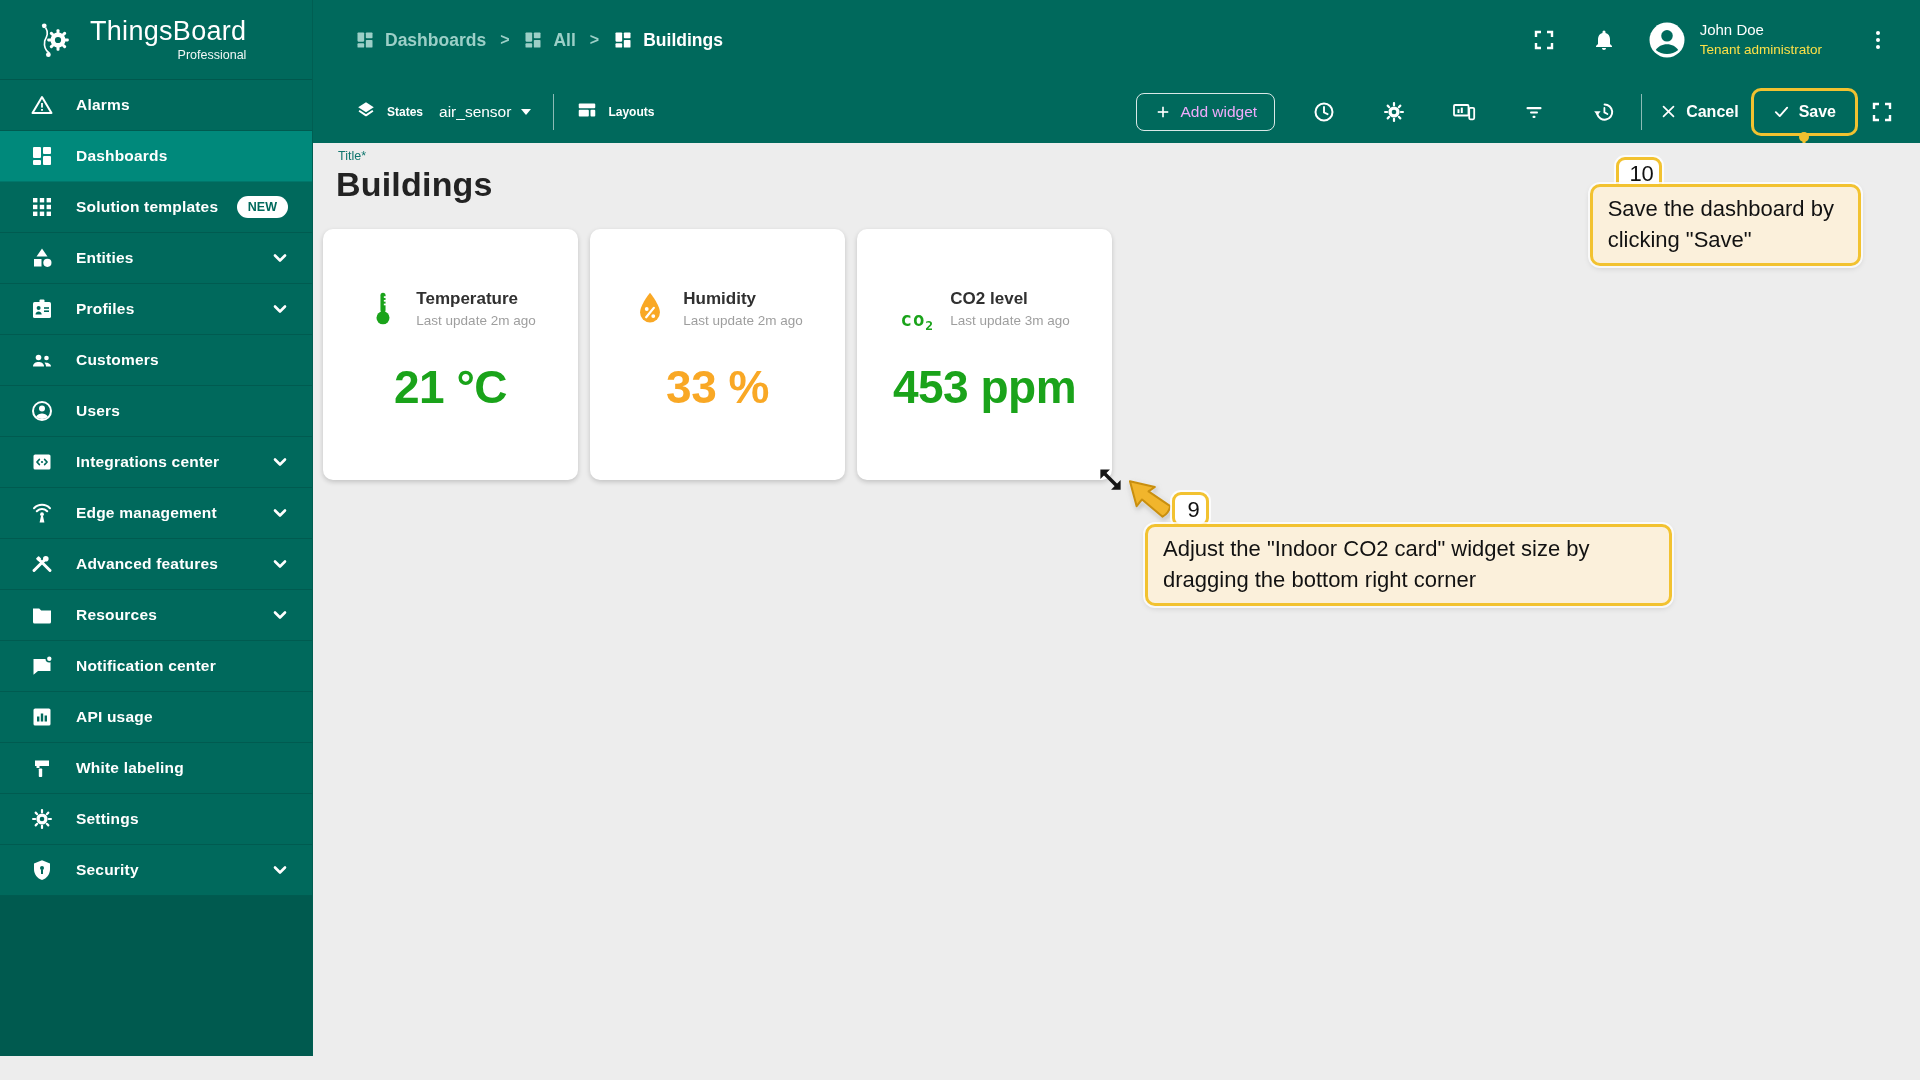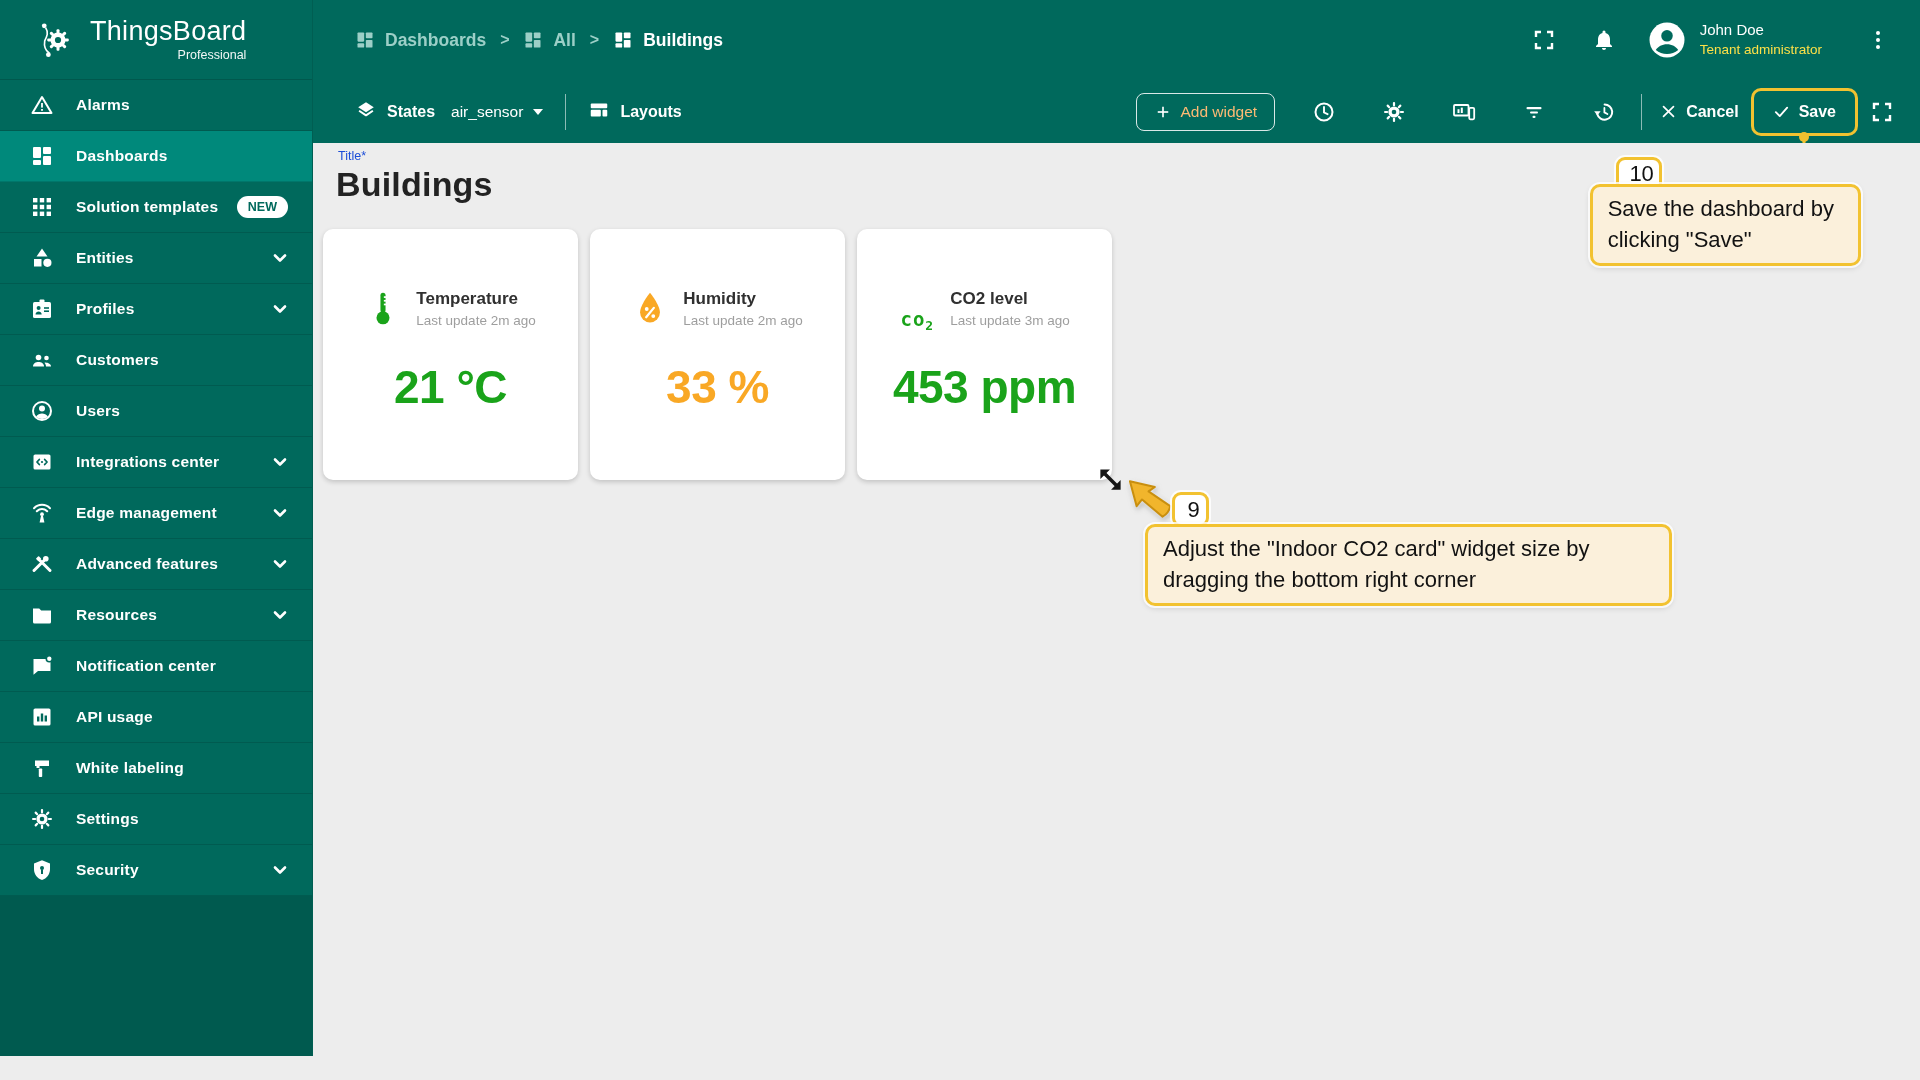--- a/index.html
+++ b/index.html
@@ -41,41 +41,41 @@
   .hdr-gap { width:20px; }
   .avatar { width:42px; height:42px; margin:0 12px 0 22px; }
   .user-block { line-height:1.25; margin-right:36px; }
   .user-name { color:#fff; font-size:15px; }
   .user-role { color:#fde047; font-size:13.5px; margin-top:2px; }
 
   
   .toolbar { height:63px; background:#00695C; display:flex; align-items:center; padding:0 18px 0 42px; }
   .tb-left { display:flex; align-items:center; }
   .tb-states-icon svg, .tb-layouts-icon svg { width:22px; height:22px; }
-  .tb-label { color:#fff; font-size:16px; font-weight:700; margin-left:10px; }
+  .tb-label { color:#fff; font-size:12px; font-weight:700; margin-left:10px; }
   .tb-state-value { color:#fff; font-size:15.5px; font-weight:400; margin-left:16px; cursor:pointer; display:flex; align-items:center; }
   .caret-down { width:0; height:0; border-left:5.5px solid transparent; border-right:5.5px solid transparent; border-top:6px solid #fff; margin-left:10px; }
   .tb-divider { width:1px; height:36px; background:rgba(255,255,255,0.55); margin:0 22px; }
   .tb-right { margin-left:auto; display:flex; align-items:center; }
-  .add-widget-btn { display:flex; align-items:center; gap:8px; border:1px solid rgba(255,255,255,0.85); border-radius:8px; color:#fdba74; font-size:15.5px; font-weight:500; padding:9px 17px; cursor:pointer; background:transparent; }
+  .add-widget-btn { display:flex; align-items:center; gap:8px; border:1px solid rgba(255,255,255,0.85); border-radius:8px; color:#f0abfc; font-size:15.5px; font-weight:500; padding:9px 17px; cursor:pointer; background:transparent; }
   .add-widget-btn svg { width:18px; height:18px; }
   .tb-iconbar { display:flex; align-items:center; margin-left:14px; }
   .tb-iconbar .icon-btn { margin:0 15px; }
   .tb-divider2 { width:1px; height:36px; background:rgba(255,255,255,0.55); margin:0 6px 0 2px; }
   .text-btn { display:flex; align-items:center; gap:9px; color:#fff; font-size:16px; font-weight:700; padding:8px 12px; cursor:pointer; }
   .text-btn svg { width:17px; height:17px; }
   .save-wrap { position:relative; margin-left:10px; }
   .save-highlight { position:absolute; left:-10px; right:-10px; top:-7px; bottom:-7px; border:3px solid #F2C230; border-radius:10px; pointer-events:none; }
   .save-dot { position:absolute; left:50%; transform:translateX(-50%); top:calc(100% + 3px); width:10px; height:10px; border-radius:50%; background:#F0C02F; }
   .save-dash { position:absolute; left:50%; transform:translateX(-50%); top:calc(100% + 12px); height:43px; width:0; border-left:3px dashed #F0C02F; }
   .fullscreen2 { margin-left:14px; }
 
   
   .content { flex:1; background:#EDEDED; position:relative; }
-  .title-label { position:absolute; left:25px; top:6px; font-size:12.5px; color:#1d4ed8; }
+  .title-label { position:absolute; left:25px; top:6px; font-size:12.5px; color:#0f766e; }
   .page-title { position:absolute; left:23px; top:22px; font-size:34px; font-weight:700; color:#232323; letter-spacing:0.2px; }
   .cards { position:absolute; left:10px; top:86px; display:flex; gap:12px; }
   .card { width:255px; height:251px; background:#fff; border-radius:10px; box-shadow:0 2px 5px rgba(0,0,0,0.18); position:relative; display:flex; flex-direction:column; align-items:center; }
   .card-head { margin-top:60px; display:flex; align-items:flex-start; gap:15px; }
   .w-icon { width:36px; height:40px; display:flex; align-items:center; justify-content:center; }
   .w-icon svg { width:34px; height:40px; }
   .w-titles { line-height:1.2; }
   .w-title { font-size:17px; font-weight:700; color:#303030; }
   .w-sub { font-size:13.5px; color:#9E9E9E; margin-top:4px; }
   .w-value { margin-top:30px; font-size:46px; font-weight:700; letter-spacing:-0.5px; }

